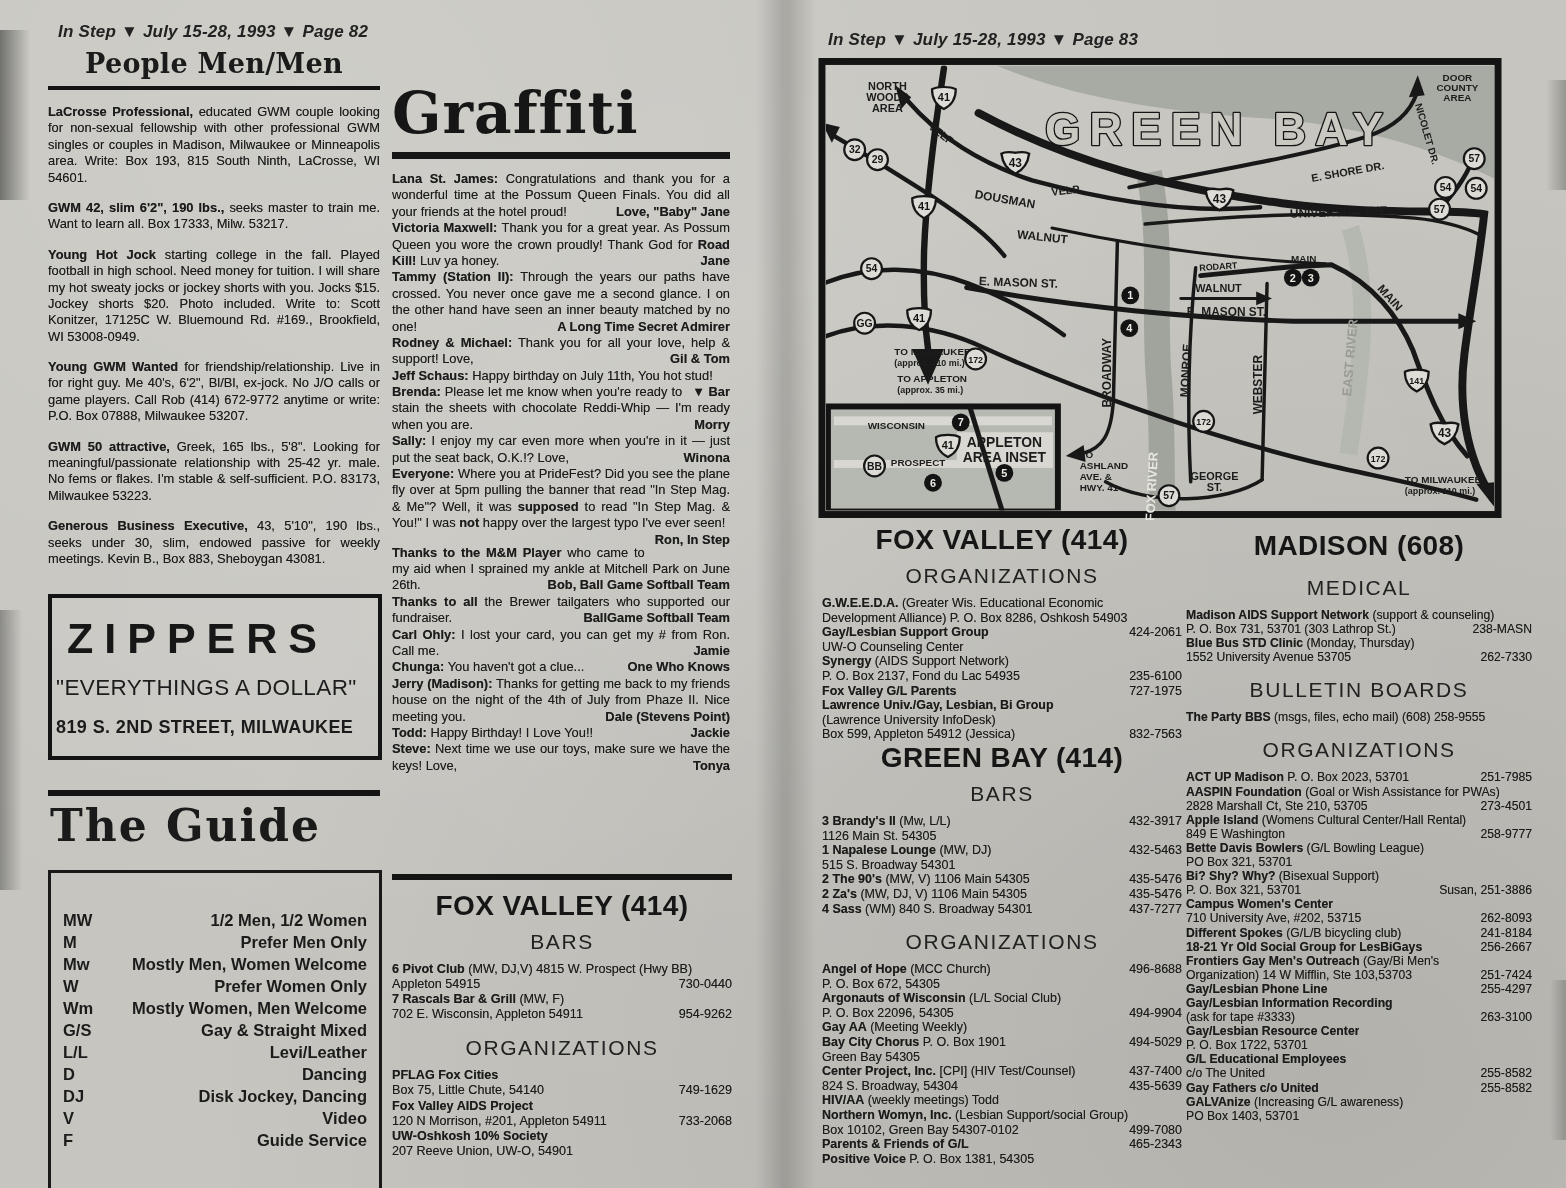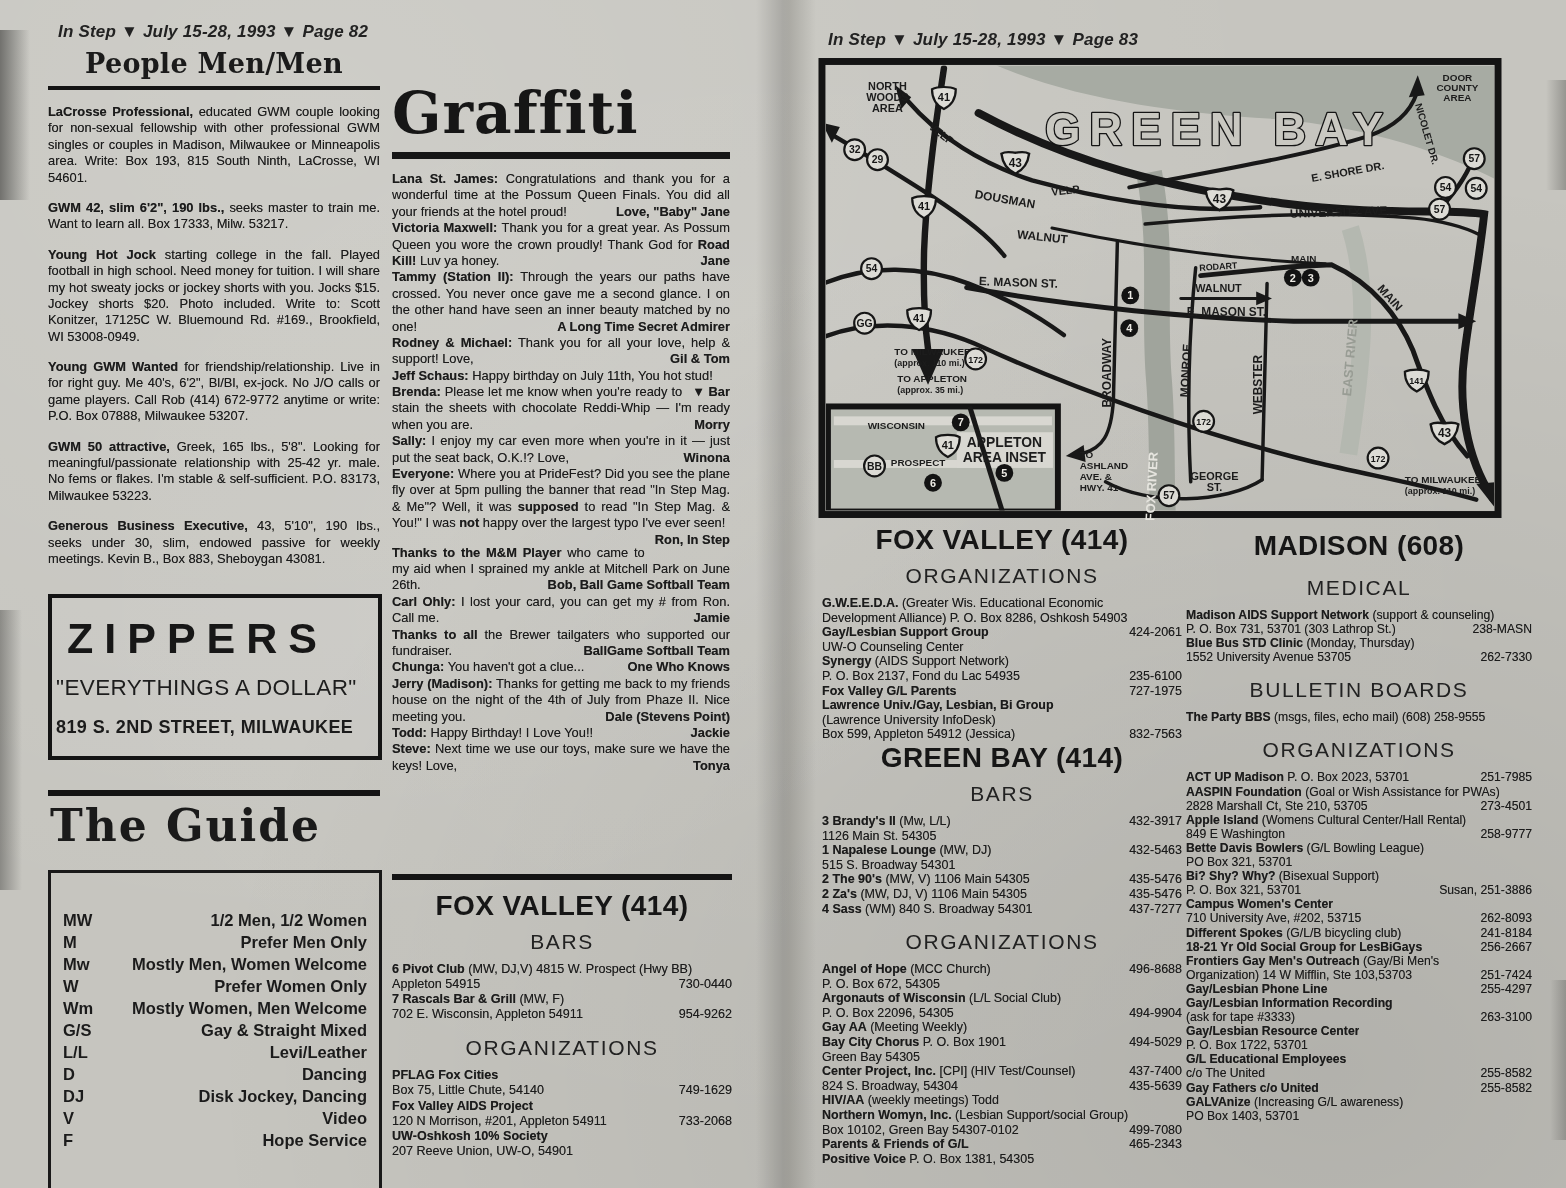--- a/index.html
+++ b/index.html
@@ -139,40 +139,40 @@
       <div class="leg-row">
         <span class="leg-code">DJ</span>
         <span class="leg-desc">Disk Jockey, Dancing</span>
       </div>
       <div class="leg-row">
         <span class="leg-code">V</span>
         <span class="leg-desc">Video</span>
       </div>
       <div class="leg-row">
         <span class="leg-code">F</span>
-        <span class="leg-desc">Hope Service</span>
+        <span class="leg-desc">Guide Service</span>
       </div>
     </div>
 </div>
 
 <div id="col2">
   <div class="graffiti-title">Graffiti</div>
   <div class="graffiti-rule"></div>
   <div id="graffiti-entries">
       <p class="gent"><span class="b">Lana St. James:</span> Congratulations and thank you for a wonderful time at the Possum Queen Finals. You did all your friends at the hotel proud!<span class="sig">Love, "Baby" Jane</span></p>
       <p class="gent"><span class="b">Victoria Maxwell:</span> Thank you for a great year. As Possum Queen you wore the crown proudly! Thank God for <span class="b">Road Kill!</span> Luv ya honey.<span class="sig">Jane</span></p>
       <p class="gent"><span class="b">Tammy (Station II):</span> Through the years our paths have crossed. You never once gave me a second glance. I on the other hand have seen an inner beauty matched by no one!<span class="sig">A Long Time Secret Admirer</span></p>
       <p class="gent"><span class="b">Rodney &amp; Michael:</span> Thank you for all your love, help &amp; support! Love,<span class="sig">Gil &amp; Tom</span></p>
       <p class="gent"><span class="b">Jeff Schaus:</span> Happy birthday on July 11th, You hot stud!<span class="sig">▼ Bar</span></p>
       <p class="gent"><span class="b">Brenda:</span> Please let me know when you're ready to stain the sheets with chocolate Reddi-Whip — I'm ready when you are.<span class="sig">Morry</span></p>
       <p class="gent"><span class="b">Sally:</span> I enjoy my car even more when you're in it — just put the seat back, O.K.!? Love,<span class="sig">Winona</span></p>
       <p class="gent"><span class="b">Everyone:</span> Where you at PrideFest? Did you see the plane fly over at 5pm pulling the banner that read "In Step Mag. &amp; Me"? Well, it was <span class="b">supposed</span> to read "In Step Mag. &amp; You!" I was <span class="b">not</span> happy over the largest typo I've ever seen!<span class="sig">Ron, In Step</span></p>
       <p class="gent gap"><span class="b">Thanks to the M&amp;M Player</span> who came to my aid when I sprained my ankle at Mitchell Park on June 26th.<span class="sig">Bob, Ball Game Softball Team</span></p>
+      <p class="gent"><span class="b">Thanks to all</span> the Brewer tailgaters who supported our fundraiser.<span class="sig">BallGame Softball Team</span></p>
       <p class="gent"><span class="b">Carl Ohly:</span> I lost your card, you can get my # from Ron. Call me.<span class="sig">Jamie</span></p>
-      <p class="gent"><span class="b">Thanks to all</span> the Brewer tailgaters who supported our fundraiser.<span class="sig">BallGame Softball Team</span></p>
       <p class="gent"><span class="b">Chunga:</span> You haven't got a clue...<span class="sig">One Who Knows</span></p>
       <p class="gent"><span class="b">Jerry (Madison):</span> Thanks for getting me back to my friends house on the night of the 4th of July from Phaze II. Nice meeting you.<span class="sig">Dale (Stevens Point)</span></p>
       <p class="gent"><span class="b">Todd:</span> Happy Birthday! I Love You!!<span class="sig">Jackie</span></p>
       <p class="gent"><span class="b">Steve:</span> Next time we use our toys, make sure we have the keys! Love,<span class="sig">Tonya</span></p>
     </div>
 
   <div id="fv-left-block">
     <div class="heavy-rule"></div>
     <div class="section-head">FOX VALLEY (414)</div>
     <div class="sub-head">BARS</div>

